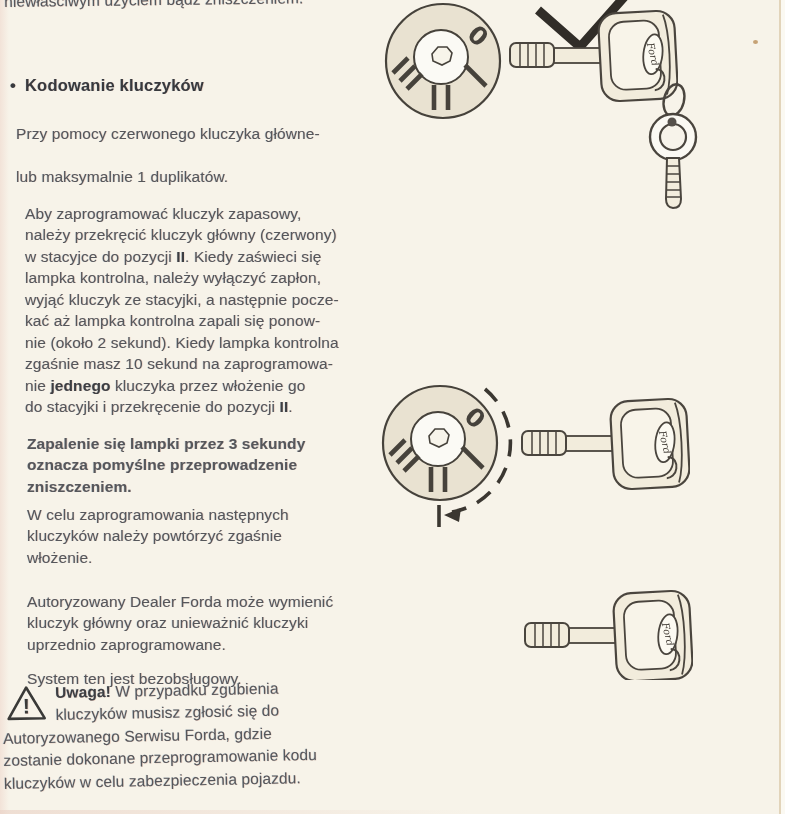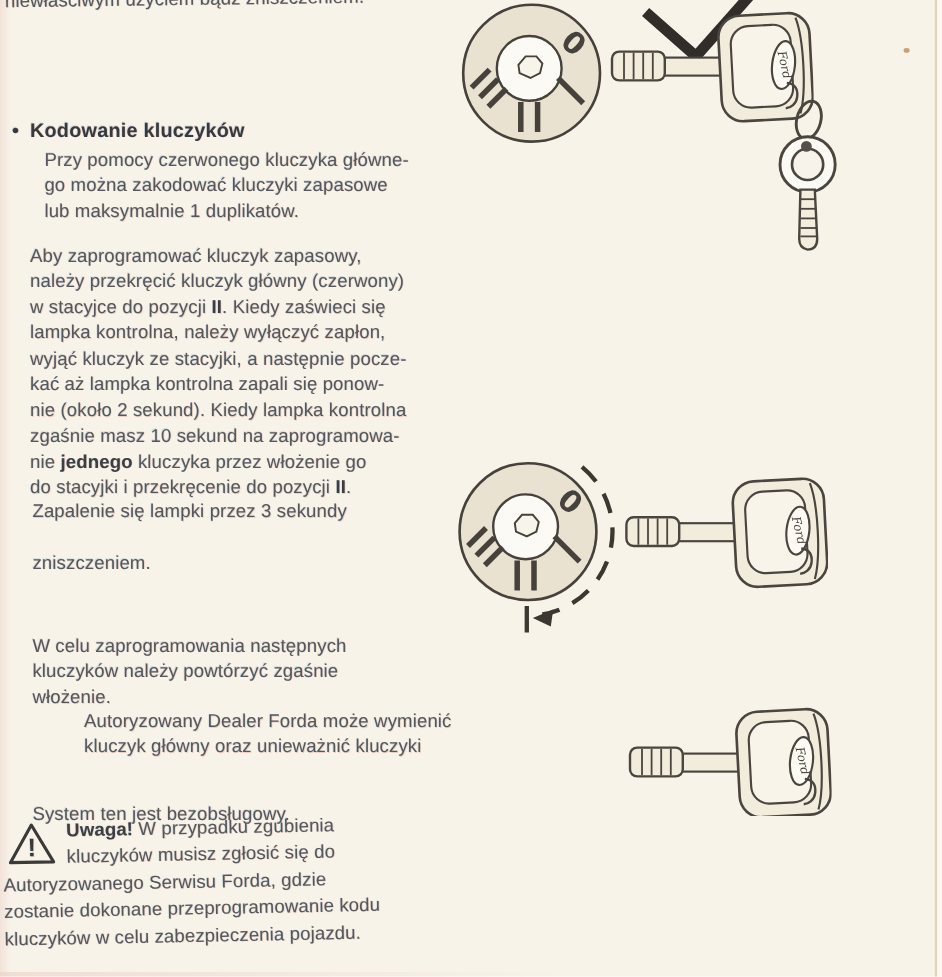--- a/index.html
+++ b/index.html
@@ -43,28 +43,27 @@
     text-shadow:.6px .3px 0 rgba(190,85,60,.22), -.6px -.3px 0 rgba(80,145,190,.22);
     white-space:nowrap;
   }
   .txt b{font-weight:bold;color:#3d3e42;}
   .cut-line{top:-9px;left:4px;transform:rotate(-.7deg);transform-origin:left top;}
   .heading{
     position:absolute;top:76px;left:10px;
     font-size:16.5px;font-weight:bold;color:#38393d;
     letter-spacing:.2px;
     text-shadow:.6px .3px 0 rgba(190,85,60,.22), -.6px -.3px 0 rgba(80,145,190,.22);
-    margin-top:24px;
   }
   .heading .bullet{margin-right:9px;}
-  .p1{top:107px;left:37px;}
+  .p1{top:107px;left:16px;}
   .p2{top:187px;left:25px;}
-  .p3{top:400px;left:27px;}
-  .p4{top:512px;left:27px;}
-  .p5{top:575px;left:27px;margin-left:43px;}
+  .p3{top:417px;left:27px;font-weight:bold;}
+  .p4{top:488px;left:27px;}
+  .p5{top:575px;left:27px;}
   .p6{top:652px;left:27px;}
   .warning{
     top:683px;left:2px;width:392px;
     line-height:22.4px;
     transform:rotate(-1.1deg);transform-origin:left top;
   }
   .warning .w-icon{
     float:left;width:42px;height:38px;margin:2px 8px 0 3px;
   }
   .illus{position:absolute;}
@@ -126,25 +125,25 @@
   <div class="edge-right-line"></div>
   <div class="edge-bottom"></div>
   <div class="speck"></div>
 
   <div class="txt cut-line">niewłaściwym użyciem bądź zniszczeniem.</div>
 
   <div class="heading">
     <span class="bullet">•</span><span>Kodowanie kluczyków</span>
   </div>
 
-  <p class="txt p1"><span>Przy pomocy czerwonego kluczyka główne-</span><br><span>go można zakodować kluczyki zapasowe</span><br><span>lub maksymalnie 1 duplikatów.</span></p>
+  <p class="txt p1"><span>Przy pomocy czerwonego kluczyka główne-</span><br><br><span>lub maksymalnie 1 duplikatów.</span></p>
   <p class="txt p2"><span>Aby zaprogramować kluczyk zapasowy,</span><br><span>należy przekręcić kluczyk główny (czerwony)</span><br><span>w stacyjce do pozycji </span><b>II</b><span>. Kiedy zaświeci się</span><br><span>lampka kontrolna, należy wyłączyć zapłon,</span><br><span>wyjąć kluczyk ze stacyjki, a następnie pocze-</span><br><span>kać aż lampka kontrolna zapali się ponow-</span><br><span>nie (około 2 sekund). Kiedy lampka kontrolna</span><br><span>zgaśnie masz 10 sekund na zaprogramowa-</span><br><span>nie </span><b>jednego</b><span> kluczyka przez włożenie go</span><br><span>do stacyjki i przekręcenie do pozycji </span><b>II</b><span>.</span></p>
-  <p class="txt p3"><span>Zapalenie się lampki przez 3 sekundy</span><br><br><span>zniszczeniem.</span></p>
+  <p class="txt p3"><span>Zapalenie się lampki przez 3 sekundy</span><br><span>oznacza pomyślne przeprowadzenie</span><br><span>zniszczeniem.</span></p>
   <p class="txt p4"><span>W celu zaprogramowania następnych</span><br><span>kluczyków należy powtórzyć zgaśnie</span><br><span>włożenie.</span></p>
-  <p class="txt p5"><span>Autoryzowany Dealer Forda może wymienić</span><br><span>kluczyk główny oraz unieważnić kluczyki</span><br></p>
+  <p class="txt p5"><span>Autoryzowany Dealer Forda może wymienić</span><br><span>kluczyk główny oraz unieważnić kluczyki</span><br><span>uprzednio zaprogramowane.</span></p>
   <p class="txt p6"><span>System ten jest bezobsługowy.</span></p>
 
   <div class="txt warning">
     <svg class="w-icon" viewBox="0 0 42 38">
       <path d="M21,3 L39,34 L3,34 Z" fill="#f7f3e9" stroke="#3a3a38" stroke-width="2.6" stroke-linejoin="round"></path>
       <text x="21" y="29" text-anchor="middle" font-family="Liberation Sans, sans-serif" font-size="21" font-weight="bold" fill="#3a3a38">!</text>
     </svg>
     <span><b>Uwaga!</b><span> W przypadku zgubienia</span><br><span>kluczyków musisz zgłosić się do</span><br><span>Autoryzowanego Serwisu Forda, gdzie</span><br><span>zostanie dokonane przeprogramowanie kodu</span><br><span>kluczyków w celu zabezpieczenia pojazdu.</span></span>
   </div>
 

